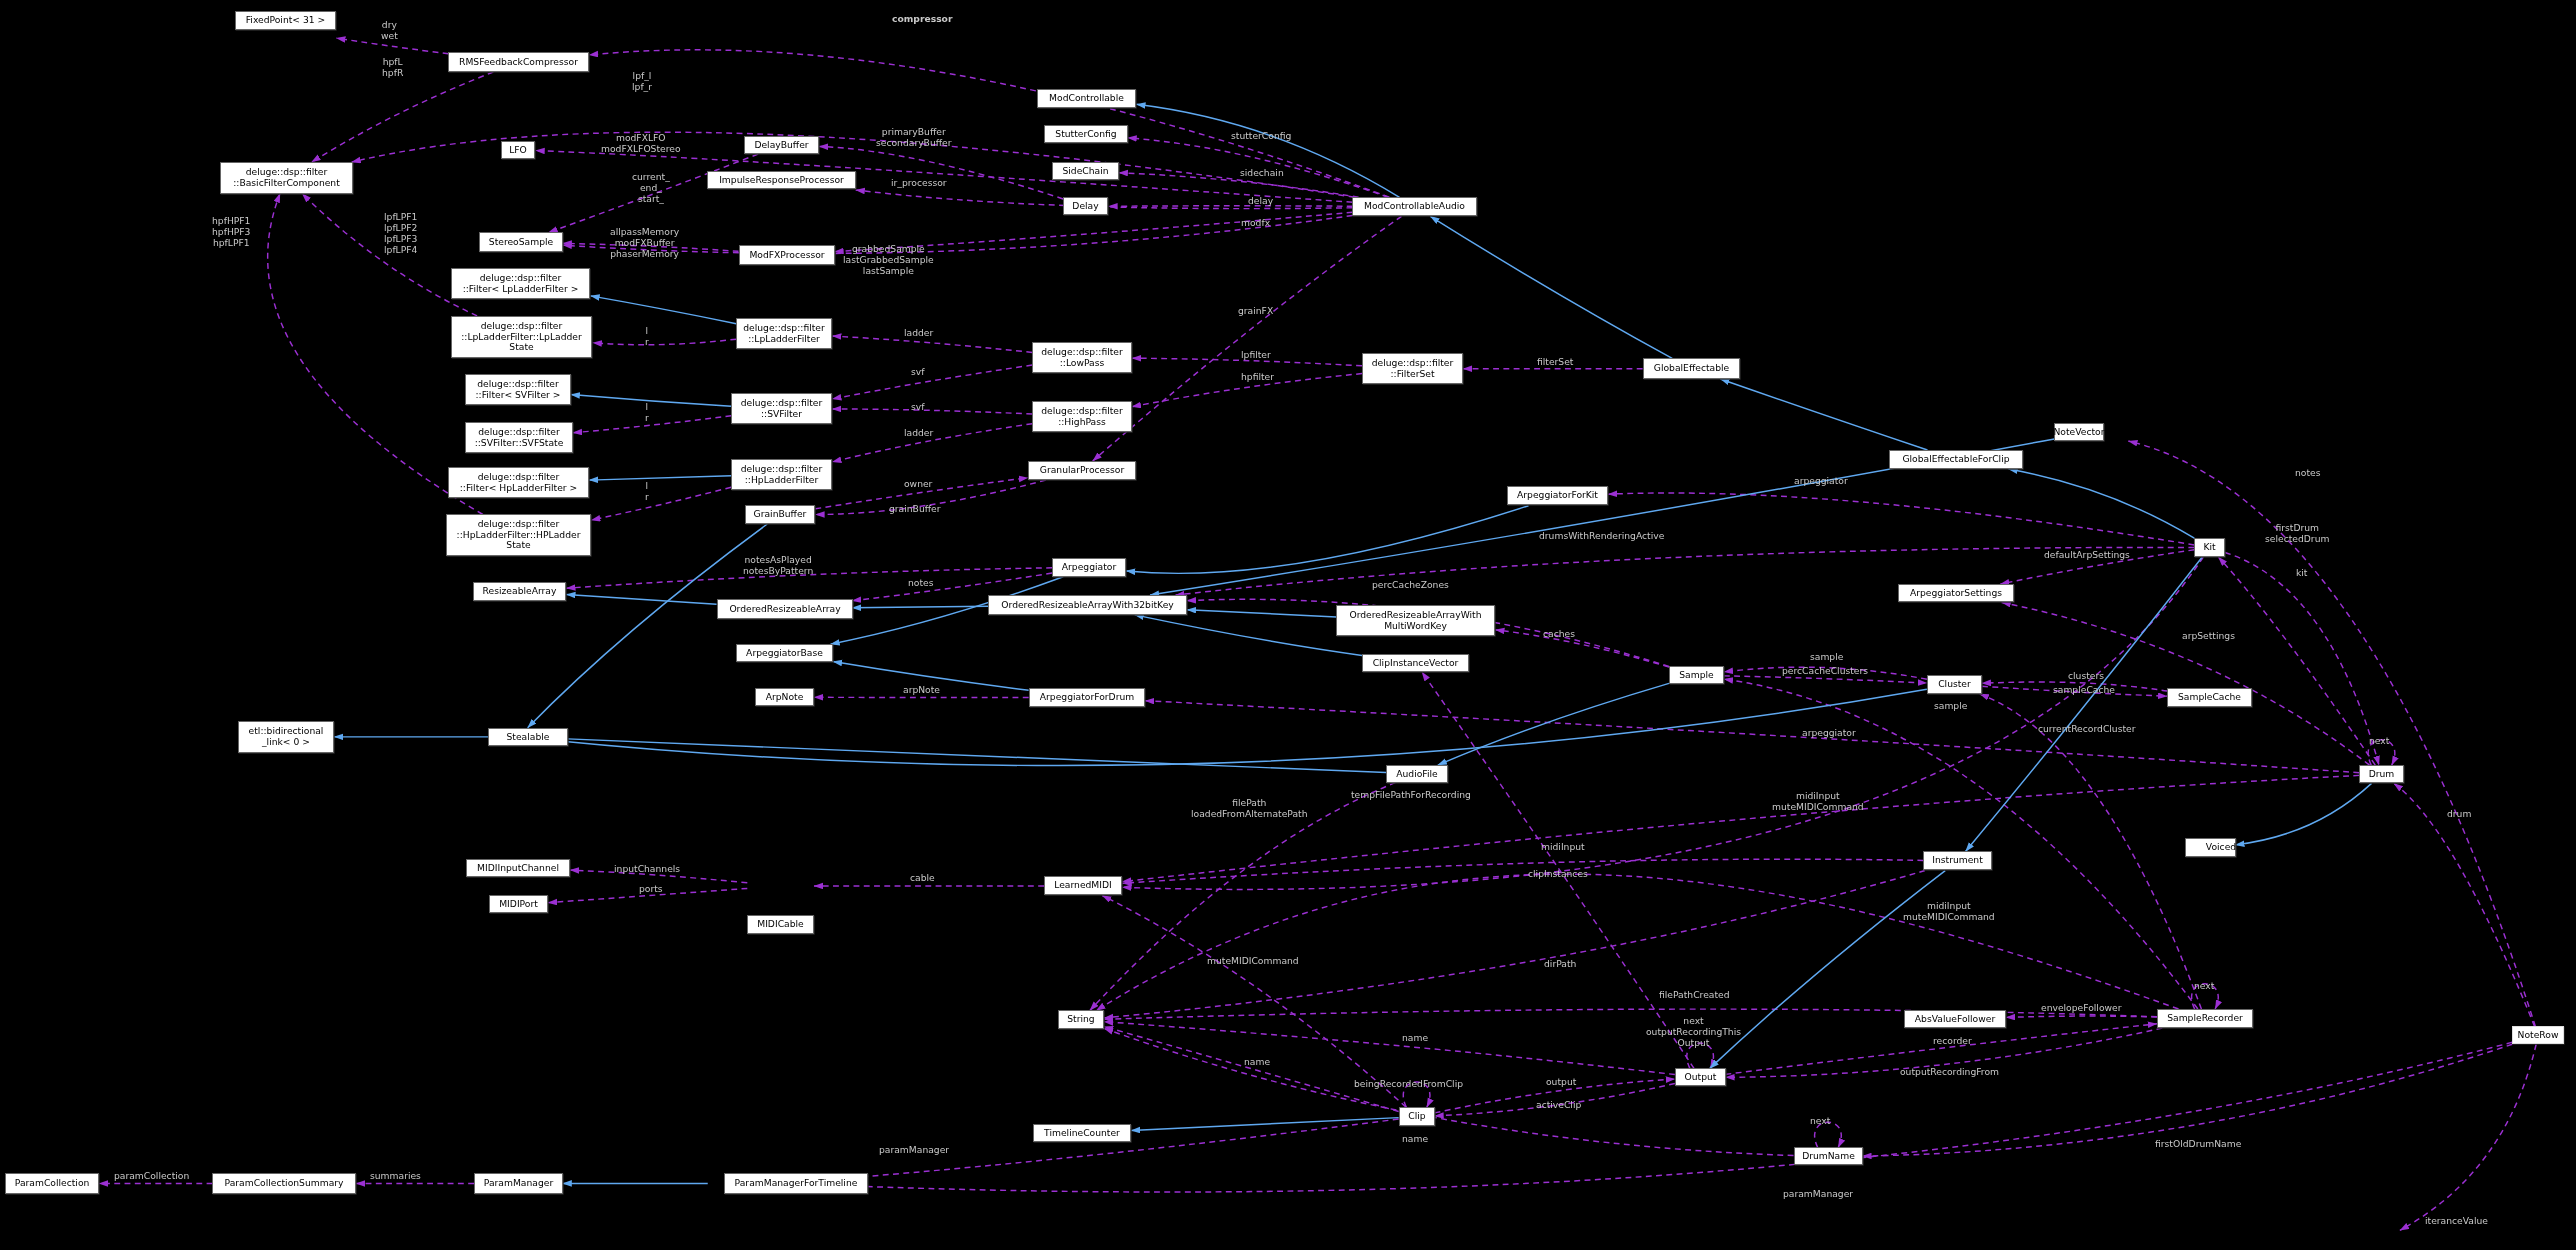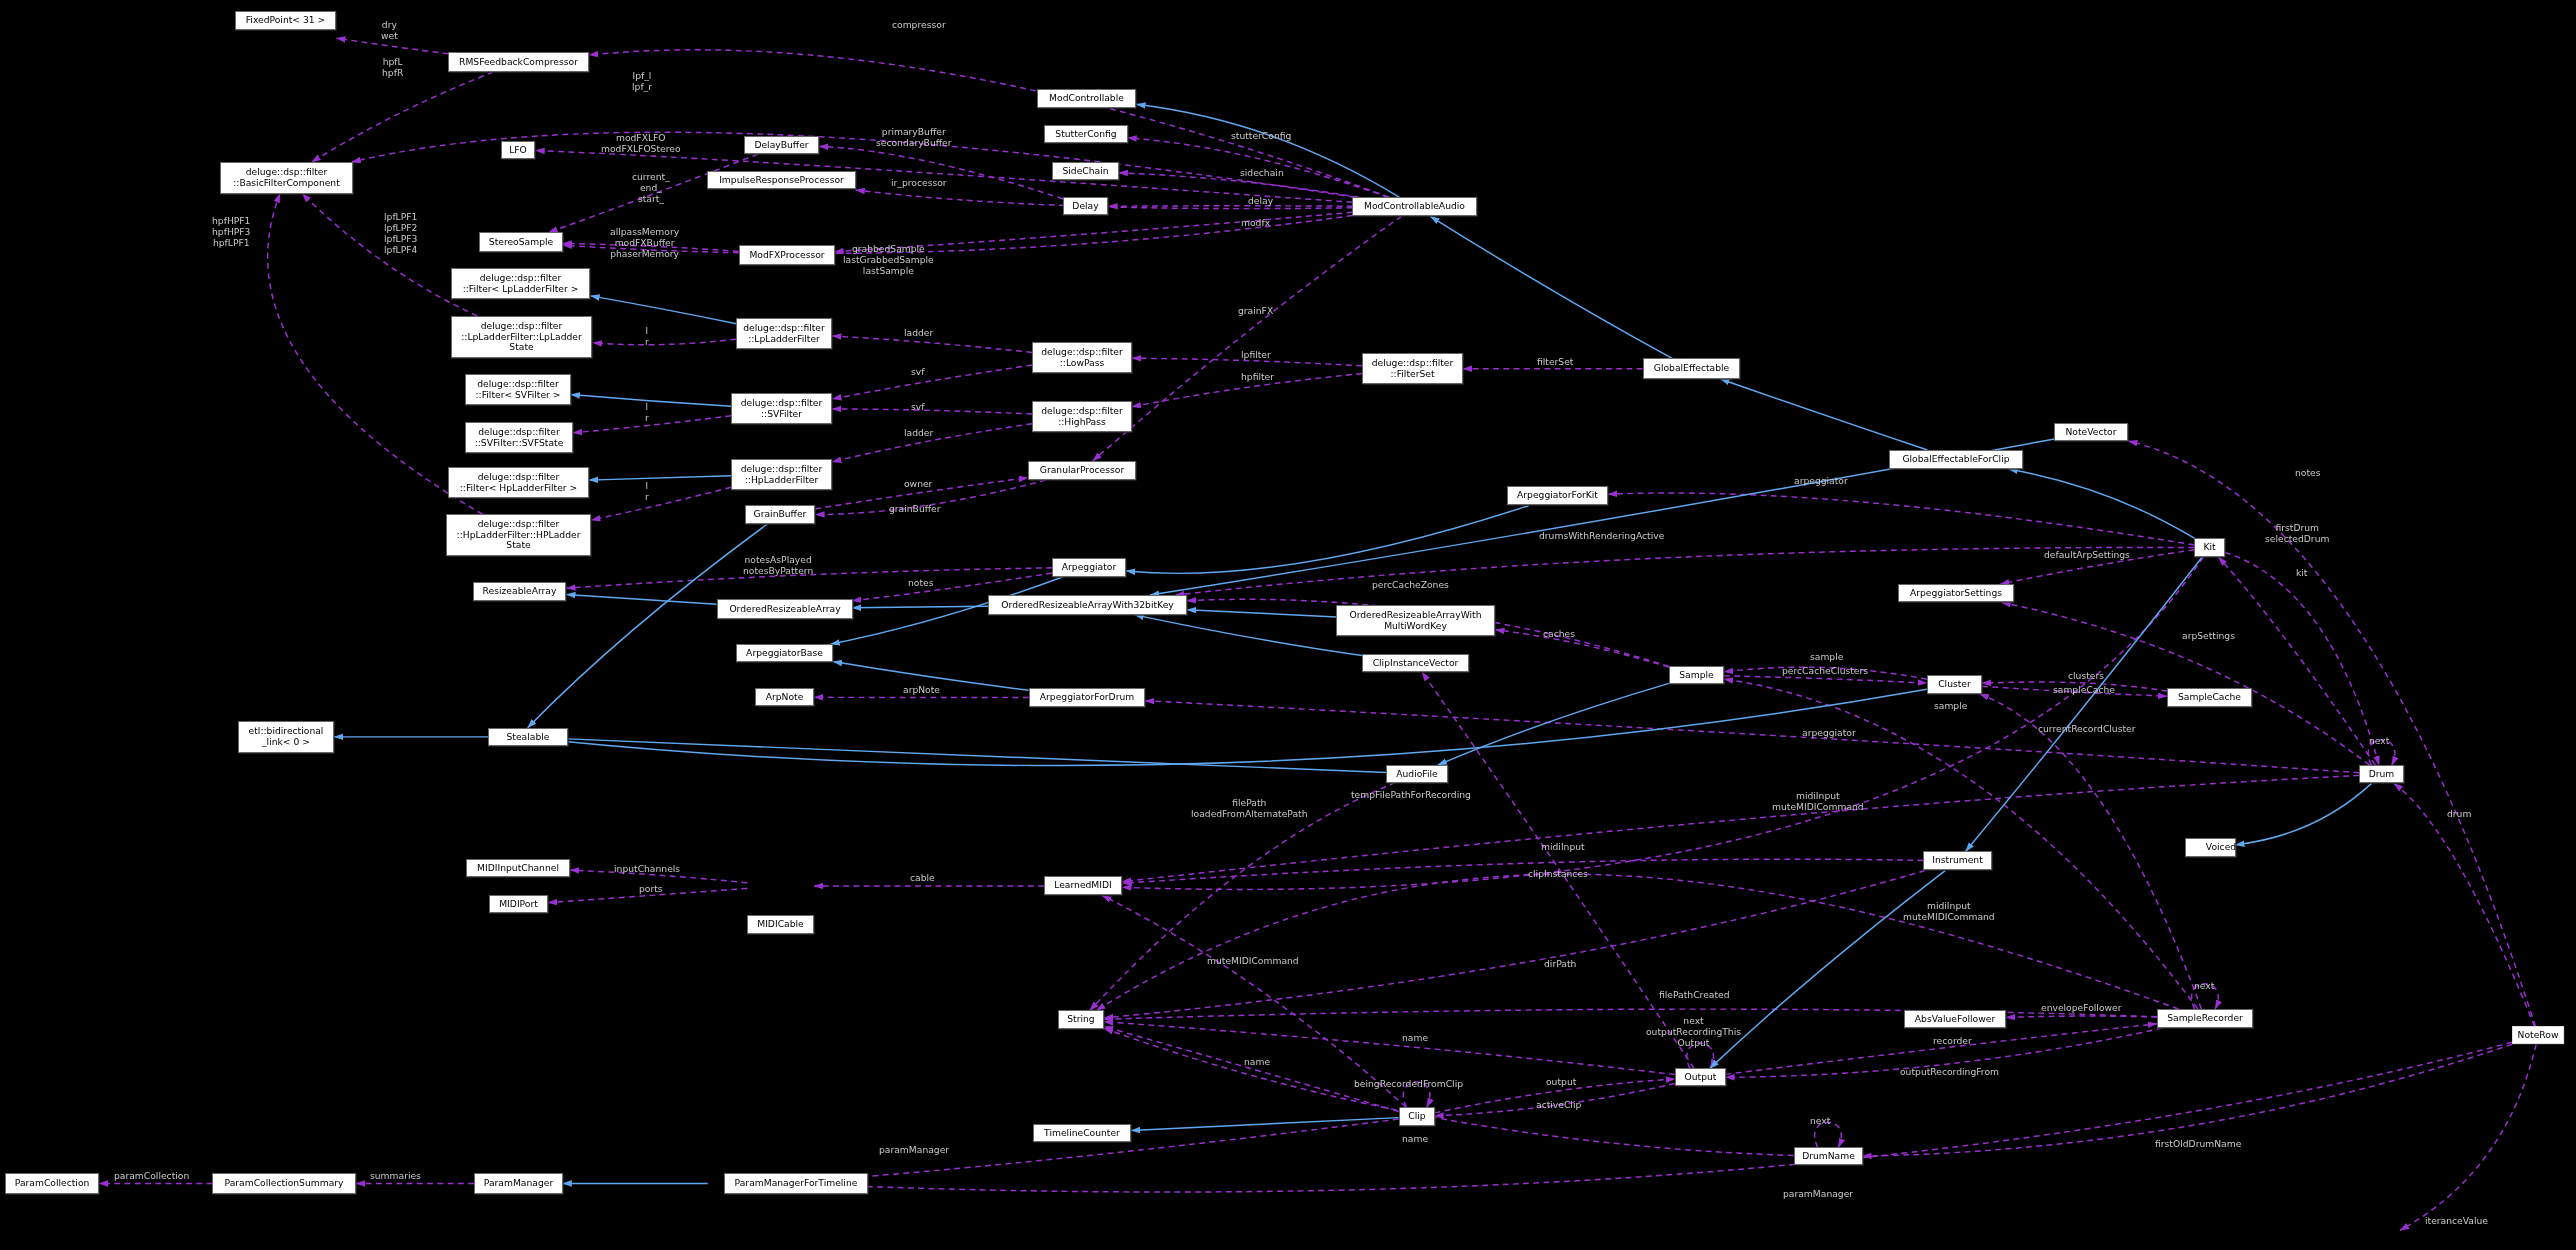--- a/index.html
+++ b/index.html
@@ -128,21 +128,21 @@
       <path d="M 666 1005.5 L 456 1005.5" fill="none" stroke="#5fa8f0" stroke-width="2" marker-end="url(#m-i)"></path>
       <path d="M 966 1615 L 768 1615" fill="none" stroke="#5fa8f0" stroke-width="2" marker-end="url(#m-i)"></path>
       <path d="M 1005 441.5542521994135 Q 900 420, 806 403.58730158730157" fill="none" stroke="#5fa8f0" stroke-width="2" marker-end="url(#m-i)"></path>
       <path d="M 998 554.1016949152543 Q 890 548, 779 538.3215258855586" fill="none" stroke="#5fa8f0" stroke-width="2" marker-end="url(#m-i)"></path>
       <path d="M 998 649.1142061281337 L 804 655.058495821727" fill="none" stroke="#5fa8f0" stroke-width="2" marker-end="url(#m-i)"></path>
     </svg>
     <div class="edge-label" style="left: 381px; top: 19px;">dry
 wet</div>
     <div class="edge-label" style="left: 382px; top: 56px;">hpfL
 hpfR</div>
-    <div class="edge-label" style="left: 892px; top: 19px;">compressor</div>
+    <div class="edge-label" style="left: 892px; top: 13px; font-weight: bold;">compressor</div>
     <div class="edge-label" style="left: 632px; top: 70px;">lpf_l
 lpf_r</div>
     <div class="edge-label" style="left: 601px; top: 132px;">modFXLFO
 modFXLFOStereo</div>
     <div class="edge-label" style="left: 632px; top: 171px;">current_
 end_
 start_</div>
     <div class="edge-label" style="left: 876px; top: 126px;">primaryBuffer
 secondaryBuffer</div>
     <div class="edge-label" style="left: 891px; top: 177px;">ir_processor</div>
@@ -289,21 +289,21 @@
     <div class="node" style="left: 1029px; top: 688px; width: 116px; height: 19px;">ArpeggiatorForDrum</div>
     <div class="node" style="left: 1669px; top: 666px; width: 55px; height: 18.3px;">Sample</div>
     <div class="node" style="left: 1927px; top: 675px; width: 55px; height: 19px;">Cluster</div>
     <div class="node" style="left: 2167px; top: 688px; width: 85px; height: 19px;">SampleCache</div>
     <div class="node" style="left: 1898px; top: 584px; width: 116px; height: 18.3px;">ArpeggiatorSettings</div>
     <div class="node" style="left: 1507px; top: 486px; width: 101px; height: 19px;">ArpeggiatorForKit</div>
     <div class="node" style="left: 1362px; top: 353px; width: 101px; height: 31px;">deluge::dsp::filter
 ::FilterSet</div>
     <div class="node" style="left: 1643px; top: 358px; width: 97px; height: 20.5px;">GlobalEffectable</div>
     <div class="node" style="left: 1889px; top: 450px; width: 134px; height: 19px;">GlobalEffectableForClip</div>
-    <div class="node" style="left: 2054px; top: 423px; width: 74px; height: 18.3px;">NoteVector</div>
+    <div class="node" style="left: 2054px; top: 423px; width: 50px; height: 18.3px;">NoteVector</div>
     <div class="node" style="left: 2194px; top: 538px; width: 31px; height: 19px;">Kit</div>
     <div class="node" style="left: 488px; top: 728px; width: 80px; height: 18.3px;">Stealable</div>
     <div class="node" style="left: 238px; top: 721px; width: 96px; height: 31.5px;">etl::bidirectional
 _link&lt; 0 &gt;</div>
     <div class="node" style="left: 466px; top: 859px; width: 104px; height: 18.3px;">MIDIInputChannel</div>
     <div class="node" style="left: 489px; top: 895px; width: 59px; height: 18.3px;">MIDIPort</div>
     <div class="node" style="left: 747px; top: 876px; width: 67px; height: 19px; margin-top: 39px;">MIDICable</div>
     <div class="node" style="left: 1044px; top: 876px; width: 78px; height: 19px;">LearnedMIDI</div>
     <div class="node" style="left: 1386px; top: 765px; width: 62px; height: 17.6px;">AudioFile</div>
     <div class="node" style="left: 1058px; top: 1010px; width: 46px; height: 19px;">String</div>

